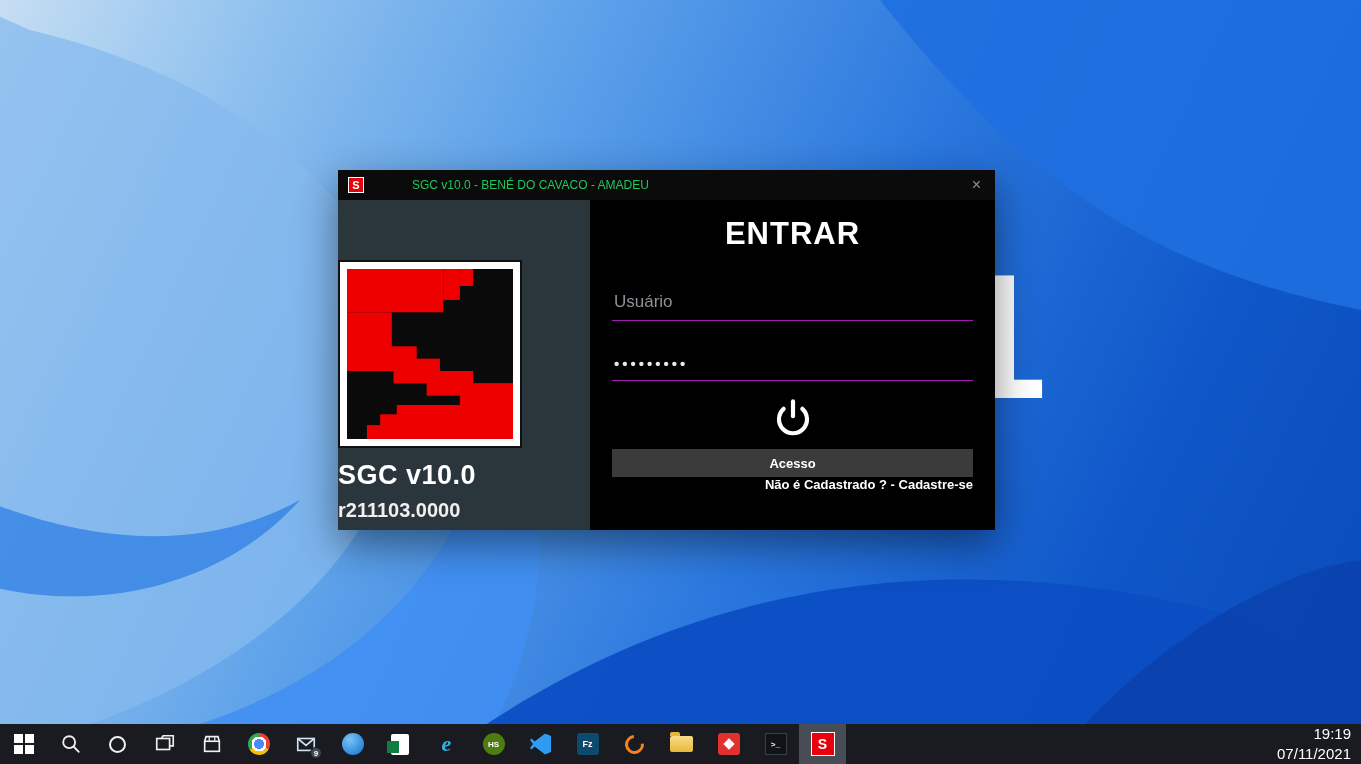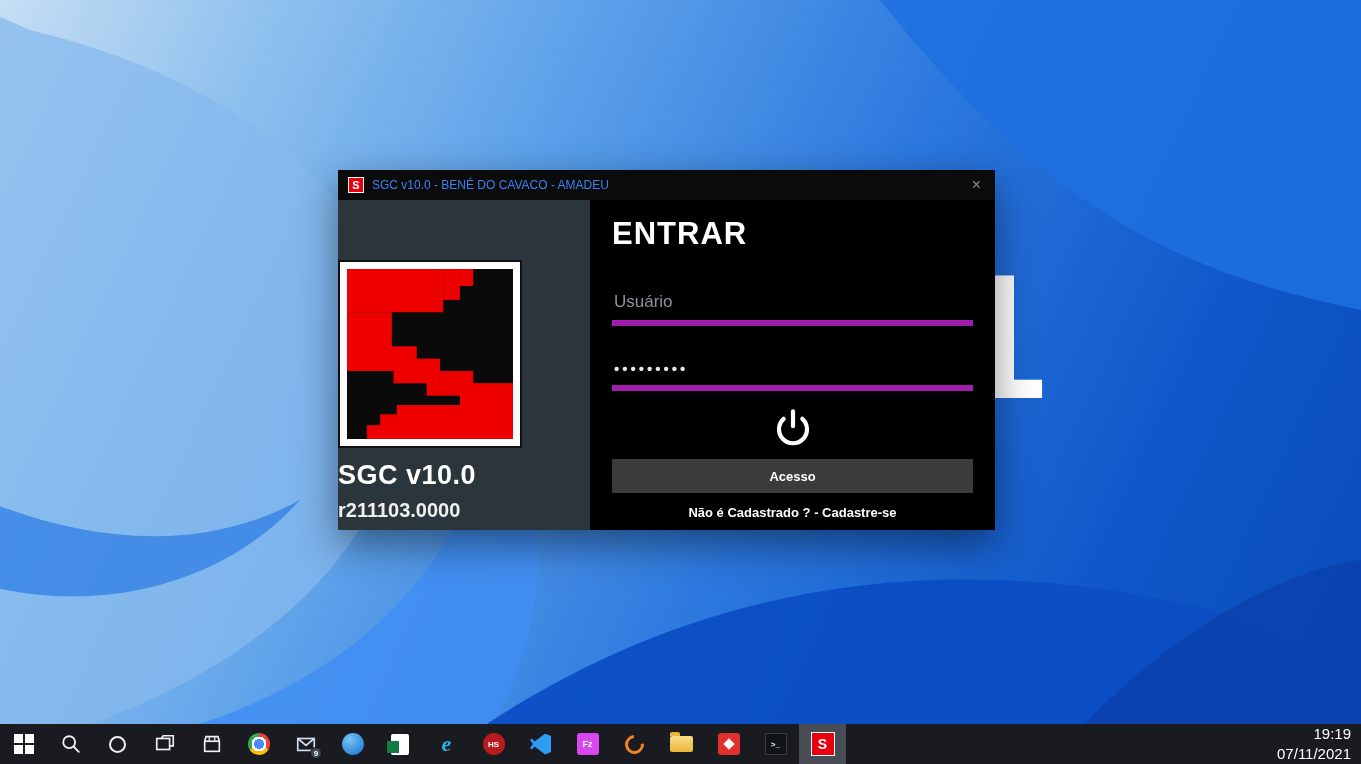--- a/index.html
+++ b/index.html
@@ -25,59 +25,59 @@
   }
   .titlebar {
     height:30px; background:#0b0b0b; display:flex; align-items:center;
     padding:0 10px; gap:8px; flex:0 0 30px;
   }
   .tb-icon {
     width:16px; height:16px; background:#e8000d; display:flex;
     align-items:center; justify-content:center; border:1px solid #fff;
   }
   .tb-icon-letter { color:#fff; font-size:11px; font-weight:bold; line-height:1; }
-  .tb-title { color:#3b82f6; font-size:12px; flex:1; white-space:nowrap; }
+  .tb-title { color:#22c55e; font-size:12px; flex:1; white-space:nowrap;margin-left:40px; }
   .tb-close { color:#8f8f8f; font-size:16px; cursor:pointer; padding:0 4px; line-height:1; }
 
   .win-body { flex:1; display:flex; }
 
   .left-panel {
     flex:0 0 252px; background:#2b363c; display:flex; flex-direction:column;
   }
   .logo {
     margin-top:60px; width:184px; height:188px; background:#ffffff;
     border:2px solid #101010; padding:7px;
   }
   .logo svg { width:100%; height:100%; display:block; }
   .brand-name { margin-top:12px; color:#fff; font-size:27px; font-weight:bold; letter-spacing:.5px; }
   .brand-build { margin-top:8px; color:#f0f0f0; font-size:20px; font-weight:bold; }
 
   .right-panel {
     flex:1; background:#000; padding:0 22px; display:flex; flex-direction:column;
   }
   .heading {
-    margin-top:16px; color:#fff; font-size:31px;
+    margin-top:16px; text-align:center; color:#fff; font-size:31px;
     font-weight:bold; letter-spacing:1px;
   }
   .field {
     width:100%; background:transparent; border:none; outline:none;
-    border-bottom:6px solid #a21caf; color:#e8e8e8; padding:6px 2px 8px 2px;
+    border-bottom:1px solid #a21caf; color:#e8e8e8; padding:6px 2px 8px 2px;
     font-family:"Liberation Sans", sans-serif;
   }
   .field::placeholder { color:#8d9298; }
   .username { margin-top:34px; font-size:17px; }
   .password { margin-top:28px; font-size:15px; letter-spacing:3px; font-weight:bold; }
   .power { margin-top:16px; display:flex; justify-content:center; cursor:pointer; }
   .acesso {
-    margin-top:12px; height:34px; width:100%; background:#3b3b3b; border:none;
+    margin-top:12px; height:28px; width:100%; background:#3b3b3b; border:none;
     color:#fff; font-size:13px; font-weight:bold; cursor:pointer;
     font-family:"Liberation Sans", sans-serif;
   }
   .register {
-    margin-top:12px; text-align:center; color:#fff; font-size:13px;
+    text-align:right; color:#fff; font-size:13px;
     font-weight:bold; cursor:pointer;
   }
 
   
   .taskbar {
     position:absolute; left:0; bottom:0; width:100%; height:40px;
     background:#191b20; z-index:10; display:flex; align-items:center;
   }
   .slot {
     width:47px; height:40px; display:flex; align-items:center;
@@ -99,26 +99,26 @@
   .badge {
     position:absolute; right:7px; bottom:5px; width:12px; height:12px;
     border-radius:50%; background:#3f4a54; color:#fff; font-size:8px;
     display:flex; align-items:center; justify-content:center; font-weight:bold;
     border:1px solid #121418;
   }
   .skype-ball { width:22px; height:22px; border-radius:50%; background:radial-gradient(circle at 35% 30%, #7ac4f5, #0f6fd0); }
   .excel-page { position:relative; width:18px; height:21px; background:#fff; border-radius:2px; }
   .excel-page::after { content:""; position:absolute; left:-4px; bottom:2px; width:12px; height:12px; background:#107c41; }
   .ie-e { color:#2bb5ea; font-size:22px; font-weight:bold; font-style:italic; line-height:1; font-family:"Liberation Serif", serif; }
-  .hs-ball { width:22px; height:22px; border-radius:50%; background:#b91c1c; color:#fff; font-size:8px; font-weight:bold; display:flex; align-items:center; justify-content:center; }
+  .hs-ball { width:22px; height:22px; border-radius:50%; background:#4d7c0f; color:#fff; font-size:8px; font-weight:bold; display:flex; align-items:center; justify-content:center; }
   .vscode-mark {
     width:21px; height:21px; background:#2f9cf4;
     clip-path:polygon(72% 0,100% 12%,100% 88%,72% 100%,22% 62%,8% 76%,0 69%,14% 50%,0 31%,8% 24%,22% 38%);
   }
-  .fz-box { width:22px; height:22px; background:#d946ef; border-radius:3px; color:#fff; font-size:9px; font-weight:bold; display:flex; align-items:center; justify-content:center; }
+  .fz-box { width:22px; height:22px; background:#0c4a6e; border-radius:3px; color:#fff; font-size:9px; font-weight:bold; display:flex; align-items:center; justify-content:center; }
   .swirl-ring { width:19px; height:19px; border-radius:50%; border:3px solid #f58220; border-top-color:transparent; transform:rotate(40deg); }
   .folder-shape { position:relative; width:23px; height:16px; background:linear-gradient(#f9dd86,#e9b63c); border-radius:2px; }
   .folder-shape::before { content:""; position:absolute; top:-4px; left:0; width:10px; height:4px; background:#e9b63c; border-radius:2px 2px 0 0; }
   .redapp-box { width:22px; height:22px; background:#e03030; border-radius:3px; display:flex; align-items:center; justify-content:center; }
   .redapp-box i { display:block; width:8px; height:8px; background:#fff; transform:rotate(45deg); }
   .cmd-box { width:22px; height:22px; background:#101418; border:1px solid #3a3f44; color:#eee; font-size:8px; font-weight:bold; font-family:"Liberation Mono", monospace; display:flex; align-items:center; justify-content:center; }
   .sgc-box { width:24px; height:24px; background:#e8000d; border:1px solid #fff; color:#fff; font-size:14px; font-weight:bold; display:flex; align-items:center; justify-content:center; }
 
   .clock {
     margin-left:auto; margin-right:10px; text-align:right; color:#fff;

